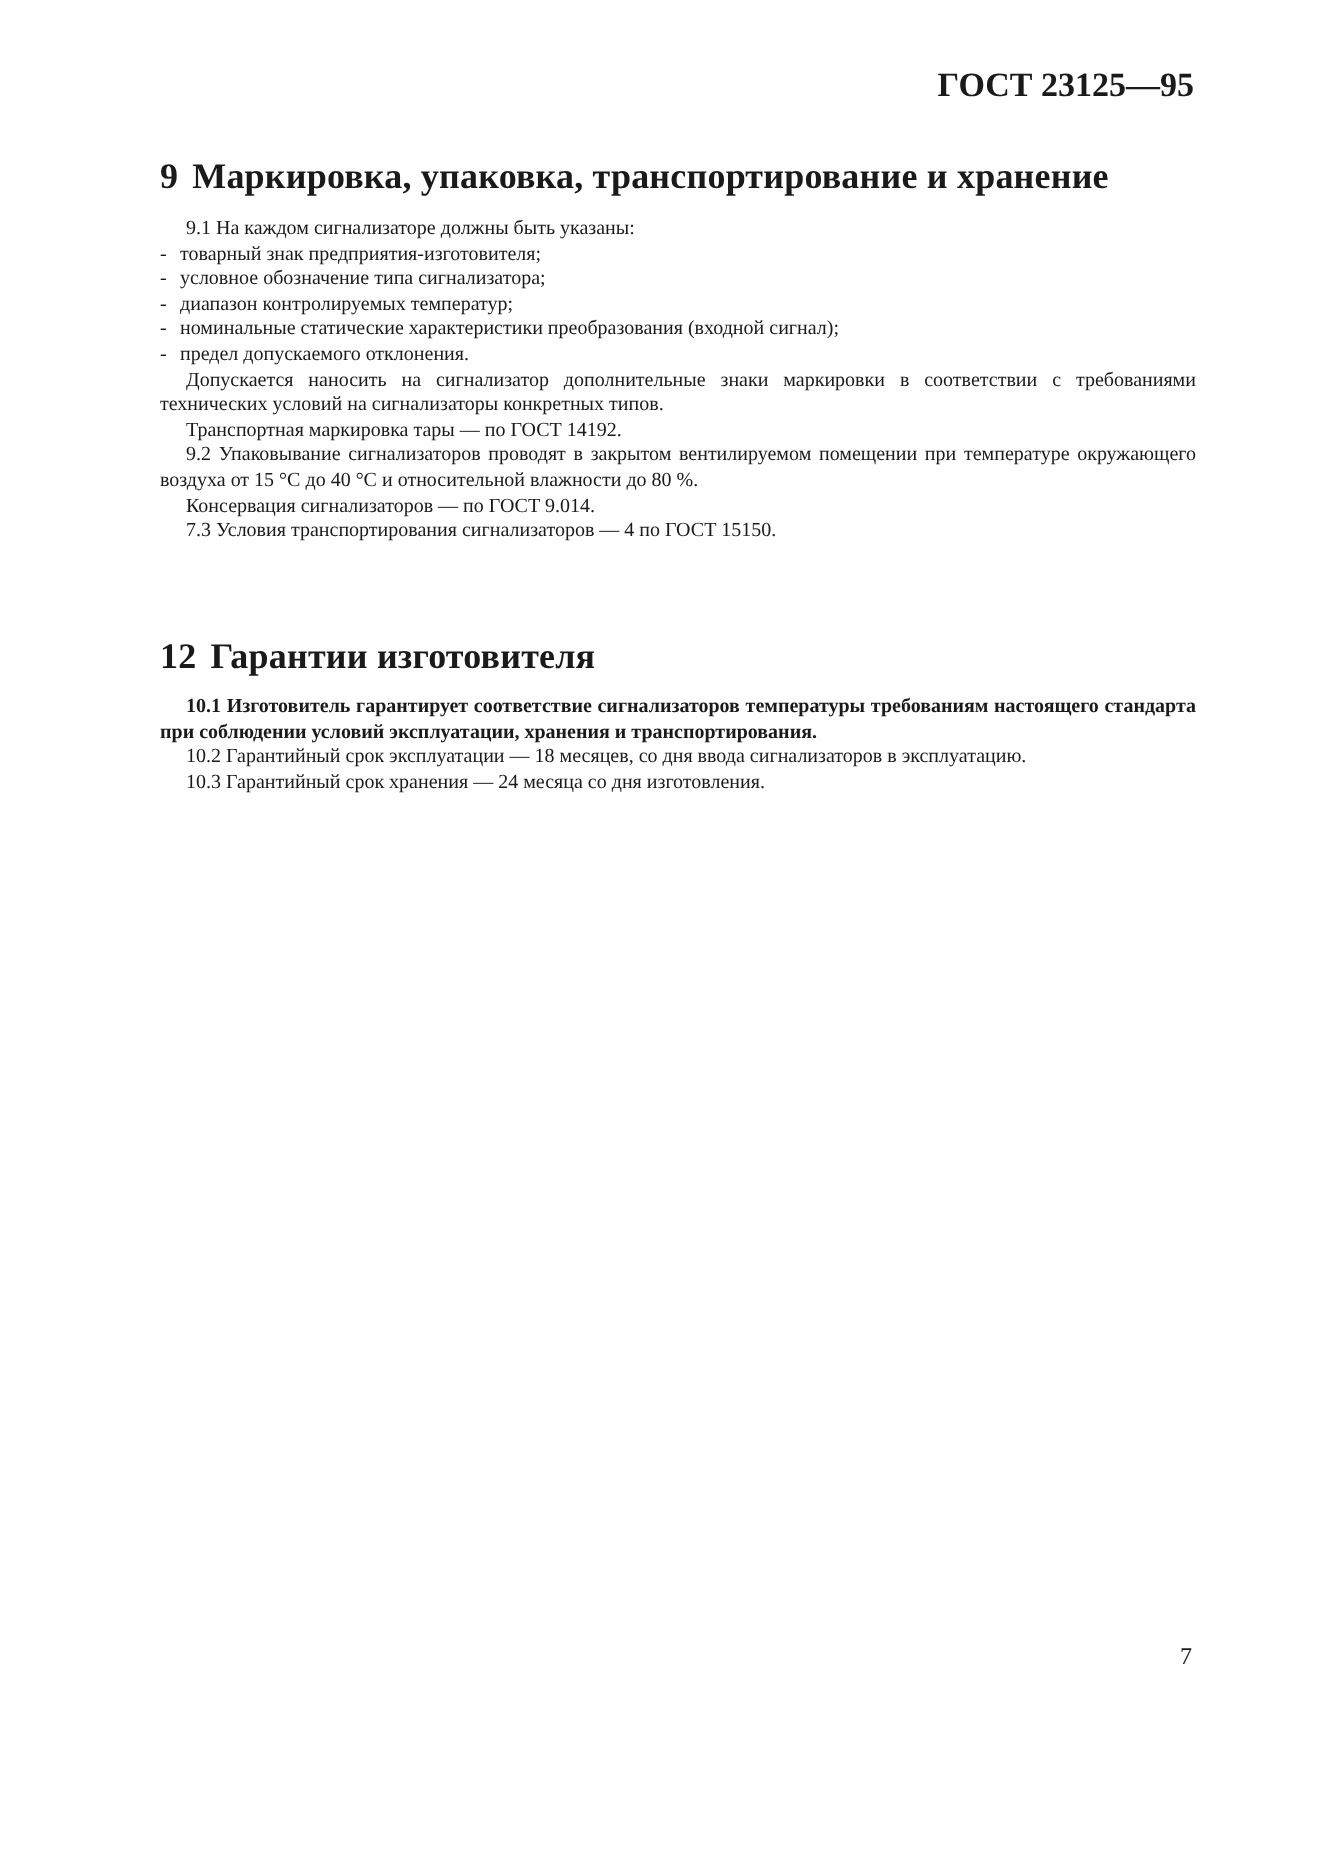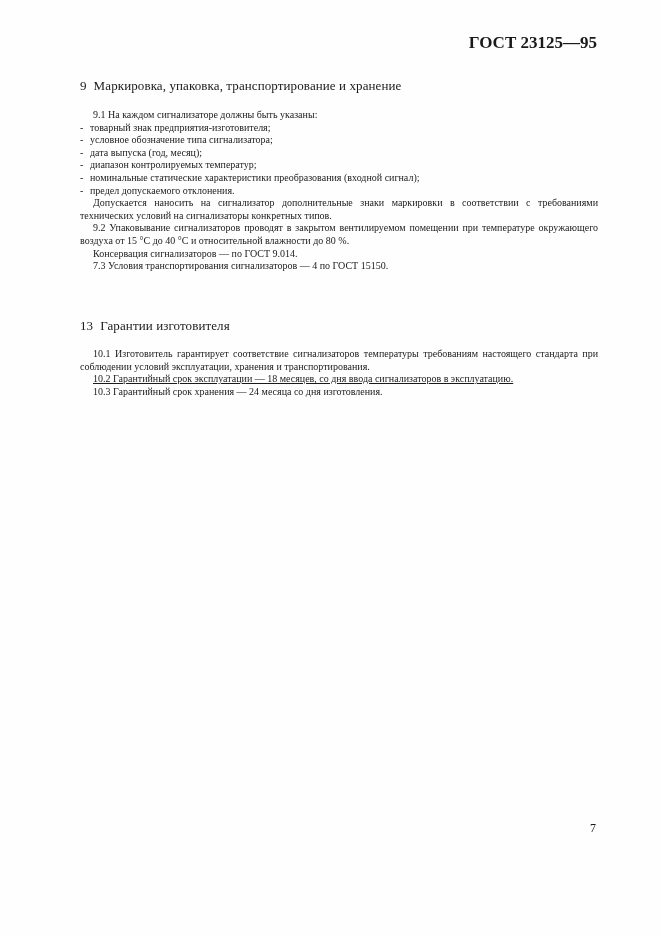--- a/index.html
+++ b/index.html
@@ -10,21 +10,21 @@
     color: #1a1a1a;
     position: relative;
     overflow: hidden;
   }
   .header-code {
     position: absolute; top: 33px; right: 64px;
     font-weight: bold; font-size: 17px;
   }
   .h {
     position: absolute; left: 80px;
-    font-weight: normal; font-size: 13px; letter-spacing: 0.1px;
+    font-weight: bold; font-size: 18px; letter-spacing: 0.1px;
   }
   .h .num { margin-right: 7px; }
   .block {
     position: absolute; left: 80px; width: 518px;
     font-size: 10px; line-height: 12.6px;
   }
   .line { white-space: nowrap; }
   .ind { padding-left: 13px; }
   .just { text-align: justify; text-align-last: left; white-space: normal; }
   .dash { display: inline-block; width: 10px; }
@@ -36,33 +36,33 @@
 <div class="header-code">ГОСТ 23125—95</div>
 
 <div class="h" style="top:78px;">
   <span class="num">9</span><span>Маркировка, упаковка, транспортирование и хранение</span>
 </div>
 
 <div class="block" style="top:109px;">
   <div class="line ind">9.1  На каждом сигнализаторе должны быть указаны:</div>
   <div class="line"><span class="dash">-</span><span>товарный знак предприятия-изготовителя;</span></div>
   <div class="line"><span class="dash">-</span><span>условное обозначение типа сигнализатора;</span></div>
-  <div class="line"><span class="dash">-</span><span>дата выпуска (год, месяц);</span></div>
   <div class="line"><span class="dash">-</span><span>диапазон контролируемых температур;</span></div>
   <div class="line"><span class="dash">-</span><span>номинальные статические характеристики преобразования (входной сигнал);</span></div>
   <div class="line"><span class="dash">-</span><span>предел допускаемого отклонения.</span></div>
   <div class="line just" style="text-indent:13px;">Допускается наносить на сигнализатор дополнительные знаки маркировки в соответствии с требованиями технических условий на сигнализаторы конкретных типов.</div>
+  <div class="line ind">Транспортная маркировка тары — по ГОСТ 14192.</div>
   <div class="line just" style="text-indent:13px;">9.2 Упаковывание сигнализаторов проводят в закрытом вентилируемом помещении при температуре окружающего воздуха от 15 °С до 40 °С и относительной влажности до 80 %.</div>
   <div class="line ind">Консервация сигнализаторов — по ГОСТ 9.014.</div>
   <div class="line ind">7.3  Условия транспортирования сигнализаторов — 4 по ГОСТ 15150.</div>
 </div>
 
 <div class="h" style="top:318px;">
-  <span class="num">13</span><span>Гарантии изготовителя</span>
+  <span class="num">12</span><span>Гарантии изготовителя</span>
 </div>
 
 <div class="block" style="top:348px;">
-  <div class="line just" style="text-indent:13px;">10.1  Изготовитель гарантирует соответствие сигнализаторов температуры требованиям настоящего стандарта при соблюдении условий эксплуатации, хранения и транспортирования.</div>
-  <div class="line just" style="text-indent:13px;text-decoration:underline;">10.2  Гарантийный срок эксплуатации — 18 месяцев, со дня ввода сигнализаторов в эксплуатацию.</div>
+  <div class="line just" style="text-indent:13px;font-weight:bold;">10.1  Изготовитель гарантирует соответствие сигнализаторов температуры требованиям настоящего стандарта при соблюдении условий эксплуатации, хранения и транспортирования.</div>
+  <div class="line just" style="text-indent:13px;">10.2  Гарантийный срок эксплуатации — 18 месяцев, со дня ввода сигнализаторов в эксплуатацию.</div>
   <div class="line ind">10.3  Гарантийный срок хранения — 24 месяца со дня изготовления.</div>
 </div>
 
 <div class="pagenum">7</div>
 
 </body></html>

